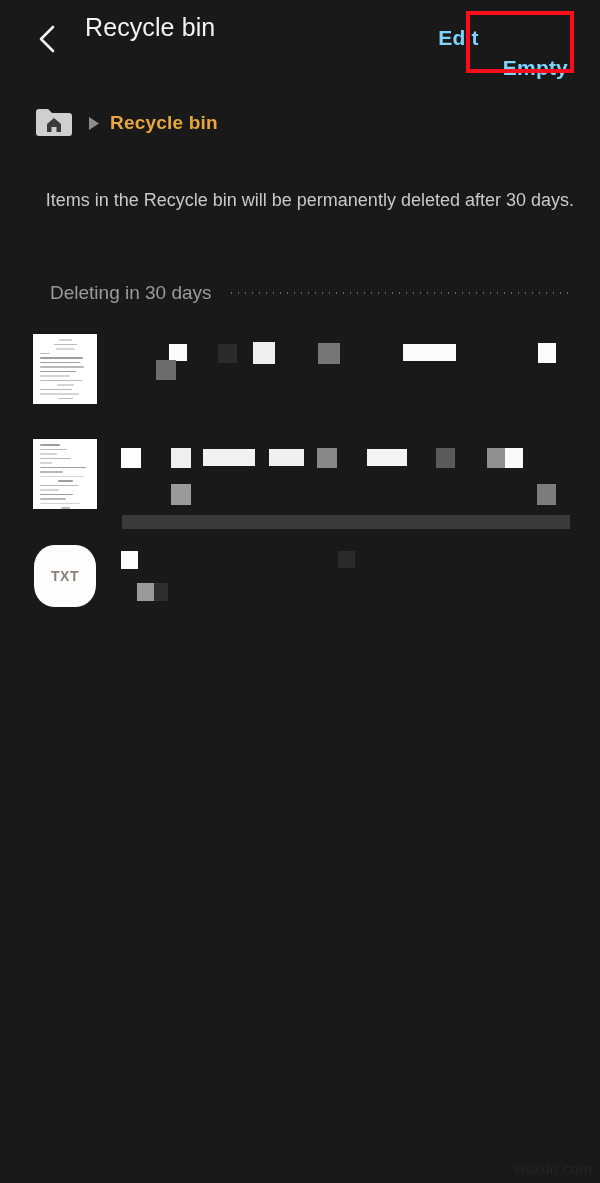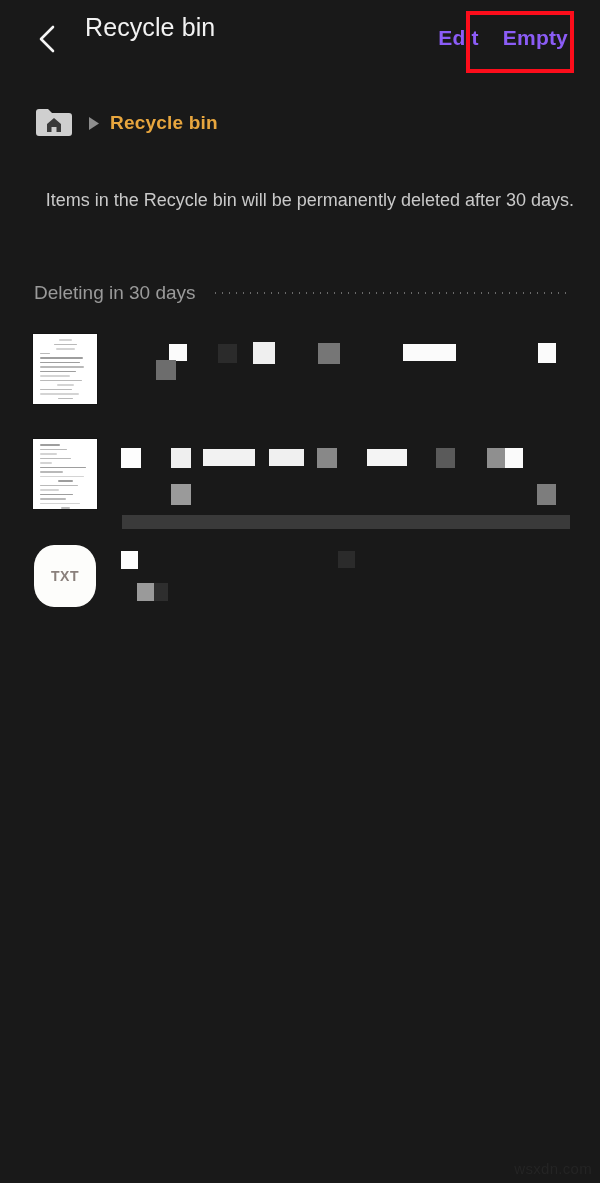--- a/index.html
+++ b/index.html
@@ -31,32 +31,32 @@
   }
   .subtitle {
     font-size:17px; color:#e0a33c; font-weight:400;
     line-height:22px; margin-top:2px;
   }
   .hdr-actions {
     position:absolute; right:18px; top:22px;
     display:flex; align-items:flex-start; gap:0px;
   }
   .hdr-btn {
-    font-size:21px; color:#8b5cf6; font-weight:700;
+    font-size:21px; color:#7dd3fc; font-weight:700;
     letter-spacing:0.2px; cursor:pointer;
     padding:4px 10px;
   }
   .empty-highlight {
     position:absolute; left:466px; top:11px;
     width:108px; height:62px;
     border:4px solid #fc0d1b;
     box-sizing:border-box;
     pointer-events:none;
   }
-  .empty-btn { padding:4px 14px; }
+  .empty-btn { padding:4px 14px;margin-top:30px; }
 
   
   .breadcrumb {
     position:absolute; left:34px; top:104px;
     display:flex; align-items:center; gap:0;
     height:38px;
   }
   .folder-ico {
     position:relative; width:42px; height:34px; flex:0 0 auto;
   }
@@ -72,21 +72,21 @@
     position:absolute; left:34px; top:186px; width:540px;
     font-size:18px; line-height:29px; color:#c9c9c9; font-weight:400;text-align:right;
   }
 
   
   .section {
     position:absolute; left:34px; top:282px; width:538px;
     display:flex; align-items:center; gap:16px;
   }
   .section-label {
-    font-size:19px; color:#9a9a9a; font-weight:400; white-space:nowrap;
+    font-size:19px; color:#9a9a9a; font-weight:400; white-space:nowrap;margin-left:16px;
   }
   .section-rule {
     flex:1 1 auto; height:2px;
     background-image:radial-gradient(circle, #6a6a6a 0.9px, rgba(0,0,0,0) 1px);
     background-size:7px 2px;
     background-repeat:repeat-x;
     background-position:0 50%;
   }
 
   

